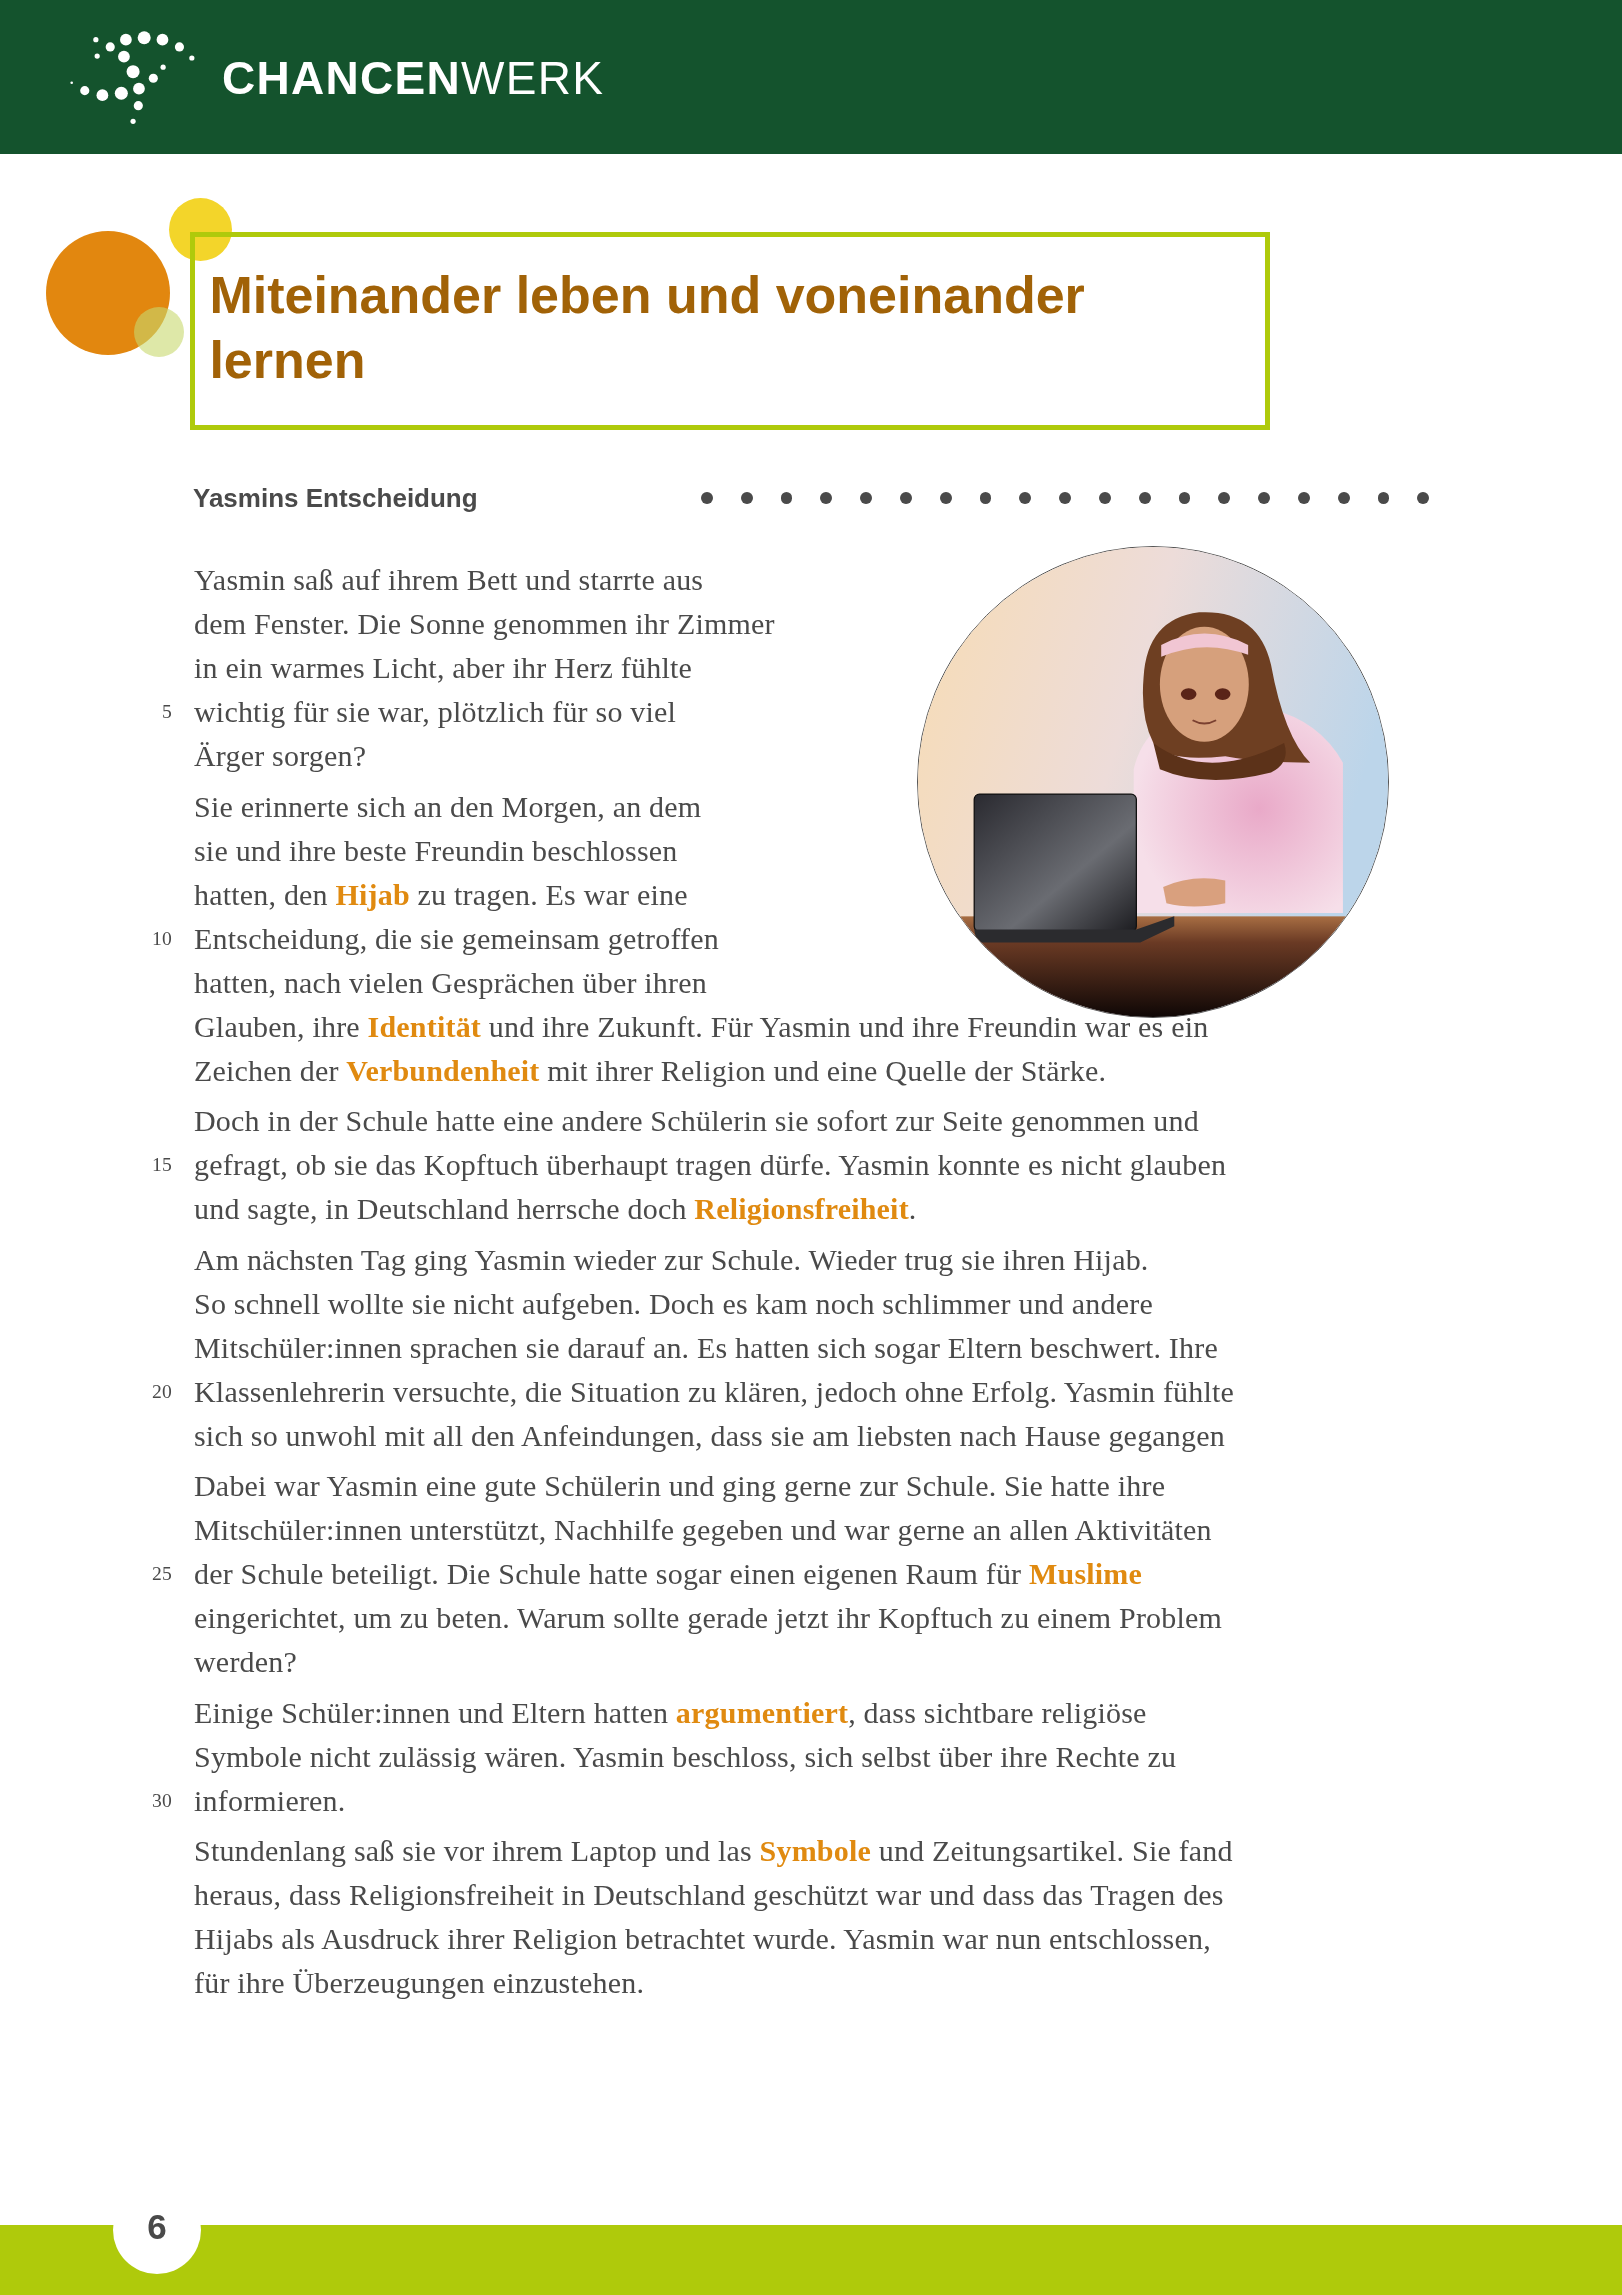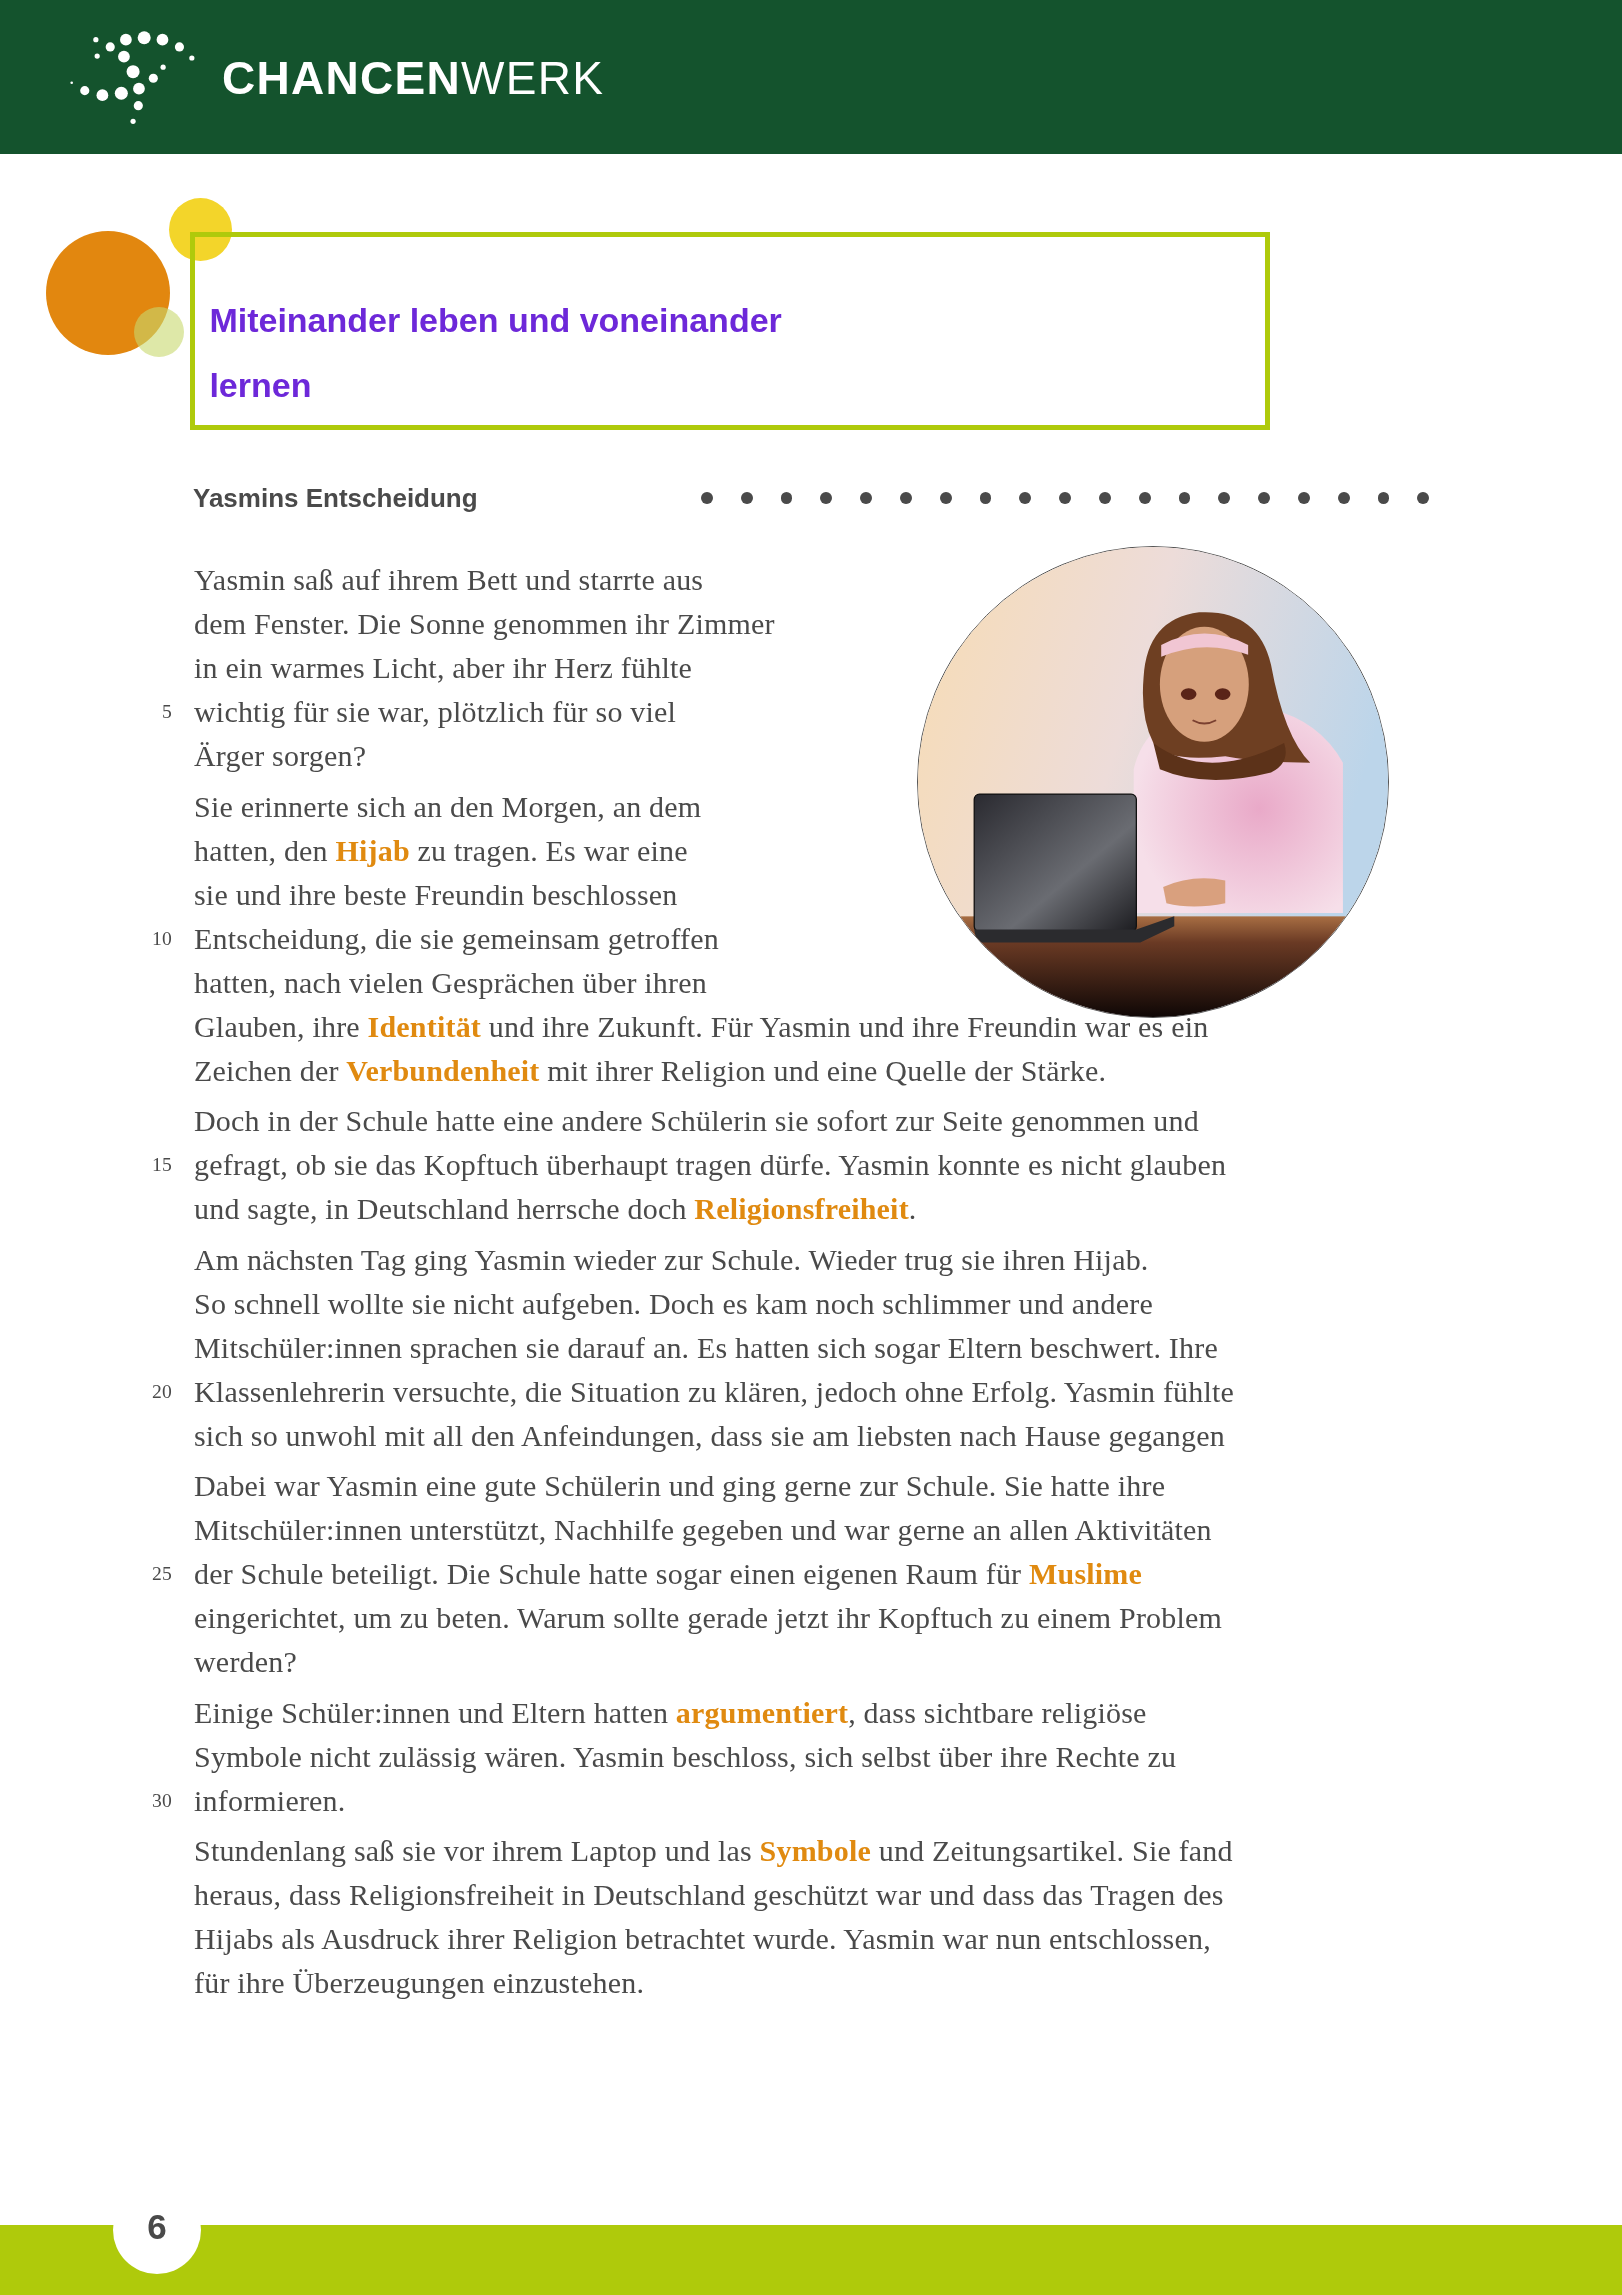--- a/index.html
+++ b/index.html
@@ -11,21 +11,21 @@
   .wordmark { position: absolute; left: 222px; top: 52px; height: 52px; line-height: 52px; font-family: "Liberation Sans", sans-serif; font-size: 46px; color: #ffffff; letter-spacing: 1.3px; white-space: nowrap; }
   .wordmark .bold { font-weight: 700; }
   .wordmark .light { font-weight: 400; }
 
   .deco { position: absolute; border-radius: 50%; }
   .deco-orange { left: 46px; top: 231px; width: 124px; height: 124px; background: #e2870f; }
   .deco-yellow { left: 169px; top: 198px; width: 63px; height: 63px; background: #f3d52a; }
   .deco-green { left: 134px; top: 307px; width: 50px; height: 50px; background: rgba(200,216,110,0.6); }
 
   .title-box { position: absolute; left: 190px; top: 232px; width: 1080px; height: 198px; border: 5.2px solid #afca0b; background: transparent; }
-  .title { position: absolute; left: 14.4px; top: 26px; width: 1047px; font-family: "Liberation Sans", sans-serif; font-weight: 700; font-size: 34px; line-height: 65px; color: #6d28d9; margin-top: 25px; }
+  .title { position: absolute; left: 14.4px; top: 26px; width: 1047px; font-family: "Liberation Sans", sans-serif; font-weight: 700; font-size: 52px; line-height: 65px; color: #a16207; }
   .title span { display: block; white-space: nowrap; }
 
   .section-heading { position: absolute; left: 193px; top: 472px; height: 52px; line-height: 52px; font-family: "Liberation Sans", sans-serif; font-weight: 700; font-size: 26px; color: #4a4a4a; white-space: nowrap; }
   .dots { position: absolute; left: 701px; top: 492px; height: 13px; display: flex; gap: 28px; }
   .dots i { display: block; width: 11.8px; height: 11.8px; border-radius: 50%; background: #4a4a4a; }
 
   .illustration { position: absolute; left: 917px; top: 546px; width: 472px; height: 472px; border-radius: 50%; overflow: hidden; border: 1.3px solid #555; }
 
   .body-text { position: absolute; left: 194px; top: 558px; width: 1243px; }
   .para { margin-bottom: 6.5px; }
@@ -145,22 +145,22 @@
 <div class="body-text" id="story">
     <div class="para">
       <div class="line"><span>Yasmin saß auf ihrem Bett und starrte aus</span></div>
       <div class="line"><span>dem Fenster. Die Sonne genommen ihr Zimmer</span></div>
       <div class="line"><span>in ein warmes Licht, aber ihr Herz fühlte</span></div>
       <div class="line"><span class="ln">5</span><span>wichtig für sie war, plötzlich für so viel</span></div>
       <div class="line"><span>Ärger sorgen?</span></div>
     </div>
     <div class="para">
       <div class="line"><span>Sie erinnerte sich an den Morgen, an dem</span></div>
+      <div class="line"><span>sie und ihre beste Freundin beschlossen</span></div>
       <div class="line"><span>hatten, den </span><span class="kw">Hijab</span><span> zu tragen. Es war eine</span></div>
-      <div class="line"><span>sie und ihre beste Freundin beschlossen</span></div>
       <div class="line"><span class="ln">10</span><span>Entscheidung, die sie gemeinsam getroffen</span></div>
       <div class="line"><span>hatten, nach vielen Gesprächen über ihren</span></div>
       <div class="line"><span>Glauben, ihre </span><span class="kw">Identität</span><span> und ihre Zukunft. Für Yasmin und ihre Freundin war es ein</span></div>
       <div class="line"><span>Zeichen der </span><span class="kw">Verbundenheit</span><span> mit ihrer Religion und eine Quelle der Stärke.</span></div>
     </div>
     <div class="para">
       <div class="line"><span>Doch in der Schule hatte eine andere Schülerin sie sofort zur Seite genommen und</span></div>
       <div class="line"><span class="ln">15</span><span>gefragt, ob sie das Kopftuch überhaupt tragen dürfe. Yasmin konnte es nicht glauben</span></div>
       <div class="line"><span>und sagte, in Deutschland herrsche doch </span><span class="kw">Religionsfreiheit</span><span>.</span></div>
     </div>

